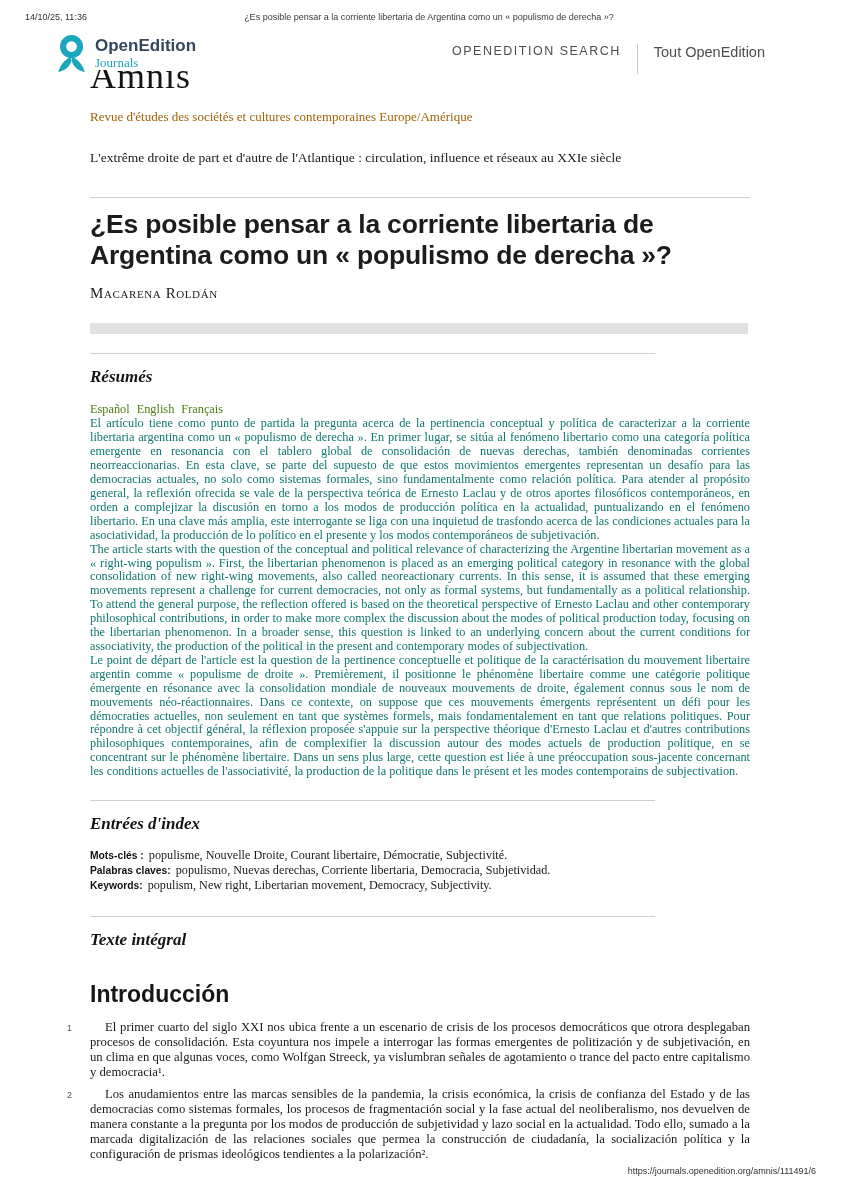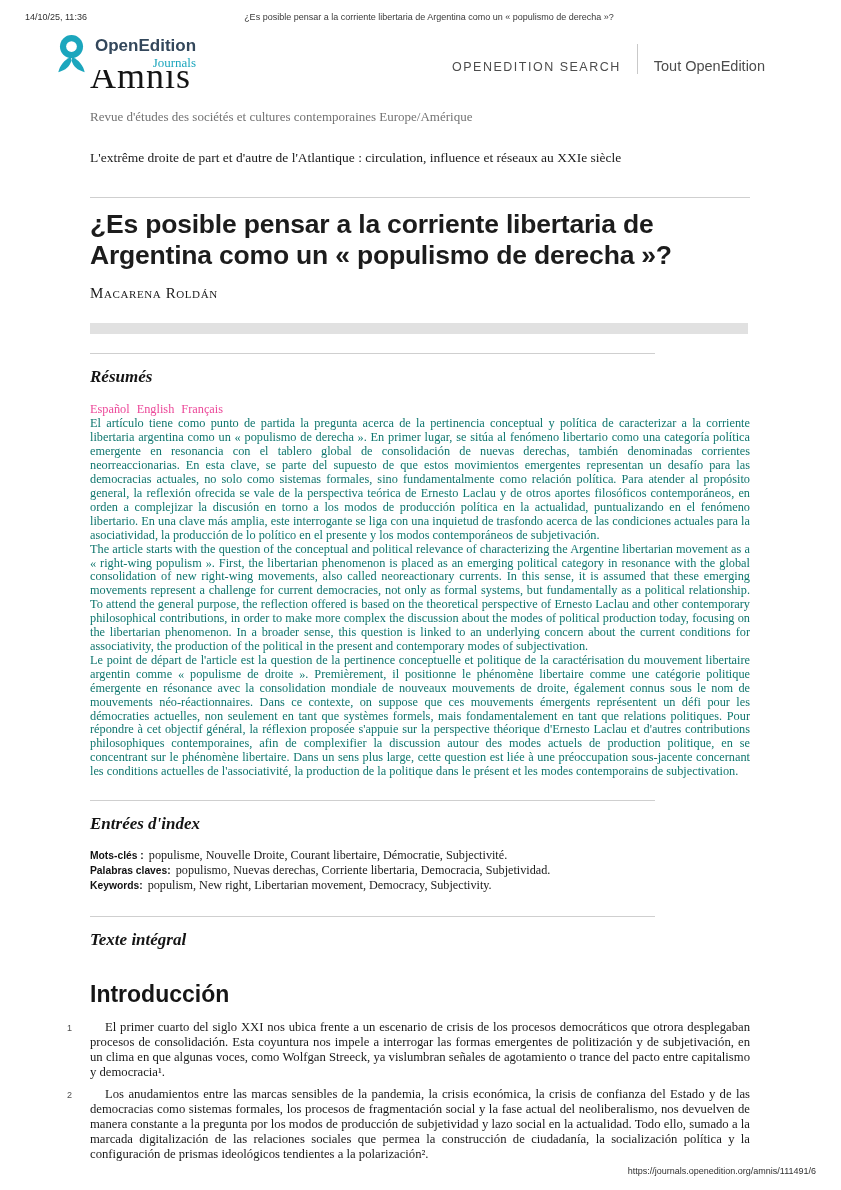--- a/index.html
+++ b/index.html
@@ -10,52 +10,52 @@
   
   .print-header { position:absolute; top:12px; left:25px; right:8px; height:14px;
     font-family:"Liberation Sans", sans-serif; font-size:9px; color:#303030; }
   .print-title { position:absolute; left:0; right:0; text-align:center; color:#3a3a3a; }
   .print-datetime { position:absolute; left:0; top:0; }
 
   
   .site-header { position:absolute; top:34px; left:55px; right:76px; height:40px;
     display:flex; justify-content:space-between; align-items:flex-start; }
   .brand { display:flex; align-items:flex-start; gap:7px; text-decoration:none; cursor:pointer; }
-  .brand-text { display:flex; flex-direction:column; line-height:1.05; padding-top:3px;align-items:flex-end; }
+  .brand-text { display:flex; flex-direction:column; line-height:1.05; padding-top:3px; }
   .brand-name { font-family:"Liberation Sans", sans-serif; font-weight:bold; font-size:17px; color:#33475b; }
   .brand-sub { font-family:"Liberation Serif", serif; font-size:13px; color:#1ba6bd; margin-top:1px; }
-  .header-right { display:flex; align-items:flex-end; gap:16px; padding-top:10px; }
+  .header-right { display:flex; align-items:flex-start; gap:16px; padding-top:10px; }
   .search-label { font-family:"Liberation Sans", sans-serif; font-size:12.5px; letter-spacing:1.5px;
     color:#4c4c4c; cursor:pointer; }
   .header-divider { width:1px; height:30px; background:#c9c9c9; }
   .nav-all { font-family:"Liberation Sans", sans-serif; font-size:14.5px; color:#4c4c4c; cursor:pointer; }
 
   
   .main { position:absolute; top:70px; left:90px; width:660px; color:#1a1a1a; }
 
   .masthead-clip { height:30px; overflow:hidden; }
   .masthead-title { font-family:"Liberation Serif", serif; font-size:36px; line-height:46px;
     letter-spacing:1px; color:#141414; margin-top:-17px; }
-  .masthead-sub { margin-top:9px; font-size:13px; color:#737373; }
+  .masthead-sub { margin-top:9px; font-size:13px; color:#a16207; }
   .issue-title { margin-top:25px; font-size:13.5px; color:#1a1a1a; }
 
   .rule-full { margin-top:31px; border-top:1px solid #cfcfcf; height:0; }
 
   .article-title { margin-top:11px; font-family:"Liberation Sans", sans-serif; font-weight:bold;
     font-size:26.5px; line-height:1.16; color:#1c1c1c; letter-spacing:-0.2px; }
   .author { margin-top:15px; font-size:15px; font-variant:small-caps; letter-spacing:0.6px; color:#1a1a1a; }
 
   .gray-bar { margin-top:21px; height:11px; width:658px; background:#e1e1e1; }
 
   .section-rule { border-top:1px solid #cfcfcf; width:565px; height:0; }
   .sec-resumes .section-rule { margin-top:19px; }
   .section-head { margin-top:13px; font-family:"Liberation Serif", serif; font-style:italic;
     font-weight:bold; font-size:17px; color:#141414; }
 
-  .lang-links { margin-top:15px; font-size:12.3px; color:#ec4899; }
+  .lang-links { margin-top:15px; font-size:12.3px; color:#4d7c0f; }
   .lang-links span { cursor:pointer; margin-right:4px; }
   .abstract { font-size:12.3px; line-height:13.9px; text-align:justify; color:#0f766e; }
   .abstract + .abstract { }
 
   .sec-index .section-rule { margin-top:21px; }
   .index-entries { margin-top:14px; }
   .index-line { font-size:12.2px; line-height:14.2px; color:#1a1a1a; }
   .index-label { font-family:"Liberation Sans", sans-serif; font-weight:bold; font-size:10.3px;
     color:#111; margin-right:5px; }
   .index-value { cursor:pointer; }

